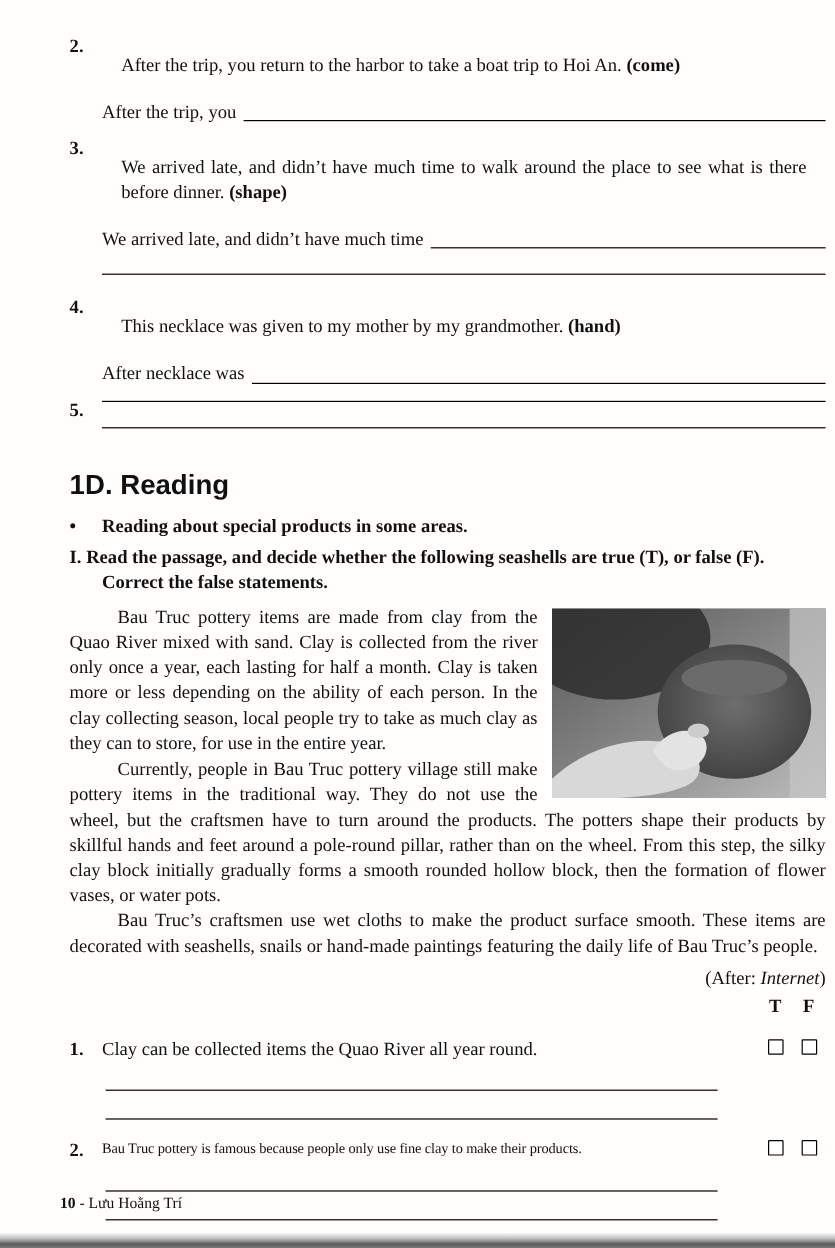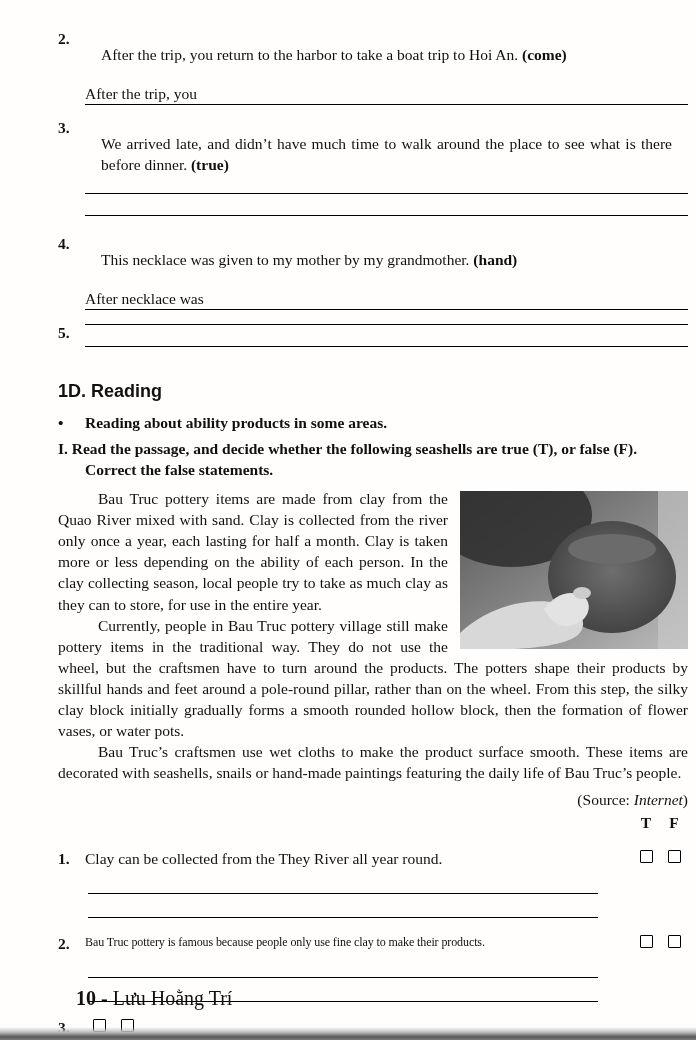--- a/index.html
+++ b/index.html
@@ -18,30 +18,30 @@
   }
   .content { padding: 28px 8px 0 58px; }
 
   
   .ex { display: flex; margin-bottom: 5px; }
   .ex-num { width: 27px; flex: none; font-weight: bold; }
   .ex-body { flex: 1; min-width: 0; }
   .ex-prompt { margin: 16px; text-align: justify; }
   .ex-prompt b { font-weight: bold; }
 
-  .answer-row { display: flex; padding-top: 2px; margin-bottom: 4px; flex-direction: column; }
+  .answer-row { display: flex; padding-top: 2px; margin-bottom: 4px; }
   .answer-row .stem { white-space: nowrap; padding-right: 6px; }
   .write-line { flex: 1; border-bottom: 1.3px solid #000; margin-bottom: 3px; }
 
   .extra-line { height: 0; border-bottom: 1.3px solid #000; margin: 18px 0 12px 0; }
 
   
   .sec-title {
     font-family: "Liberation Sans", sans-serif;
-    font-size: 18px;
+    font-size: 23px;
     font-weight: bold;
     margin: 20px 0 8px 0;
   }
   .bullet-row { display: flex; margin: 0 0 5px 0; }
   .bullet { width: 27px; flex: none; font-weight: bold; }
   .bullet-text { font-weight: bold; }
 
   .instruction { margin: 0 0 8px 0; font-weight: bold; }
   .instr-2 { display: inline-block; padding-left: 27px; }
 
@@ -67,21 +67,21 @@
   .stmt-num { width: 27px; flex: none; font-weight: bold; }
   .stmt-text { flex: 1; min-width: 0; padding-right: 6px; }
   .stmt-text.tight { font-size: 12px; letter-spacing: -0.1px; padding-top: 1px; }
   .tf-cells { display: flex; flex: none; }
   .cbx-cell { width: 28px; display: flex; justify-content: center; padding-top: 2px; }
   .cbx { width: 13px; height: 13px; border: 1.7px solid #000; background: #fff; border-radius: 1px; }
 
   .corr-line { height: 0; border-bottom: 1.2px solid #000; margin: 23px 90px 0 30px; }
 
   
-  .footer { position: absolute; left: 76px; bottom: 28px; font-size: 20px; }
+  .footer { position: absolute; left: 50px; bottom: 28px; font-size: 13px; }
   .footer b { font-weight: bold; }
 
   .bottom-edge {
     position: absolute;
     left: 0; right: 0; bottom: 0;
     height: 13px;
     background: linear-gradient(180deg, rgba(255,255,255,0) 0%, #bdbdbd 40%, #5a5a5a 75%, #7a7a7a 100%);
   }
 </style>
 </head>
@@ -99,22 +99,23 @@
           <div class="answer-row">
             <span class="stem">After the trip, you</span>
             <span class="write-line"></span>
           </div>
         </div>
       </div>
 
       <div class="ex">
         <div class="ex-num">3.</div>
         <div class="ex-body">
-          <p class="ex-prompt"><span>We arrived late, and didn’t have much time to walk around the place to see what is there before dinner.</span> <b>(true)</b></p>
-          <div class="answer-row">
+          <p class="ex-prompt"><span>We arrived late, and didn’t have much time to walk around the place to see what is there before dinner.</span> <b>(shape)</b></p>
+          <div class="answer-row">
+            <span class="stem">We arrived late, and didn’t have much time</span>
             <span class="write-line"></span>
           </div>
           <div class="extra-line"></div>
         </div>
       </div>
 
       <div class="ex">
         <div class="ex-num">4.</div>
         <div class="ex-body">
           <p class="ex-prompt"><span>This necklace was given to my mother by my grandmother.</span> <b>(hand)</b></p>
@@ -136,21 +137,21 @@
       </div>
 
     </section>
 
     <section>
 
       <h2 class="sec-title">1D. Reading</h2>
 
       <div class="bullet-row">
         <span class="bullet">•</span>
-        <span class="bullet-text">Reading about ability products in some areas.</span>
+        <span class="bullet-text">Reading about special products in some areas.</span>
       </div>
 
       <p class="instruction">
         <span>I. Read the passage, and decide whether the following seashells are true (T), or false (F).</span><br>
         <span class="instr-2">Correct the false statements.</span>
       </p>
 
       <div class="passage">
         <div class="photo" aria-label="Black-and-white photo of a craftsman's hands shaping a clay pot">
           <svg width="228" height="158" viewBox="0 0 228 158" preserveAspectRatio="none">
@@ -172,31 +173,31 @@
             <ellipse cx="152" cy="86" rx="64" ry="56" fill="url(#potShade)"></ellipse>
             <ellipse cx="152" cy="58" rx="44" ry="15" fill="#6b6b6b"></ellipse>
             <path d="M0 142 C 28 116 66 106 98 112 C 120 116 130 132 118 144 C 102 157 52 160 0 158 Z" fill="#d8d8d8"></path>
             <path d="M84 118 C 96 102 112 98 124 106 C 132 112 130 126 118 132 C 104 139 92 134 84 118 Z" fill="#e3e3e3"></path>
             <ellipse cx="122" cy="102" rx="9" ry="6" fill="#cccccc"></ellipse>
           </svg>
         </div>
         <p class="para">Bau Truc pottery items are made from clay from the Quao River mixed with sand. Clay is collected from the river only once a year, each lasting for half a month. Clay is taken more or less depending on the ability of each person. In the clay collecting season, local people try to take as much clay as they can to store, for use in the entire year.</p>
         <p class="para">Currently, people in Bau Truc pottery village still make pottery items in the traditional way. They do not use the wheel, but the craftsmen have to turn around the products. The potters shape their products by skillful hands and feet around a pole-round pillar, rather than on the wheel. From this step, the silky clay block initially gradually forms a smooth rounded hollow block, then the formation of flower vases, or water pots.</p>
         <p class="para">Bau Truc’s craftsmen use wet cloths to make the product surface smooth. These items are decorated with seashells, snails or hand-made paintings featuring the daily life of Bau Truc’s people.</p>
-        <div class="source"><span>(Source: </span><i>Internet</i><span>)</span></div>
+        <div class="source"><span>(After: </span><i>Internet</i><span>)</span></div>
       </div>
 
       <div class="tf-header">
         <span class="tf-col">T</span>
         <span class="tf-col">F</span>
       </div>
 
       <div class="stmt">
         <div class="stmt-num">1.</div>
-        <div class="stmt-text">Clay can be collected from the They River all year round.</div>
+        <div class="stmt-text">Clay can be collected items the Quao River all year round.</div>
         <div class="tf-cells">
           <span class="cbx-cell">
               <span class="cbx"></span>
             </span>
           <span class="cbx-cell">
               <span class="cbx"></span>
             </span>
         </div>
       </div>
       <div class="corr-line"></div>

